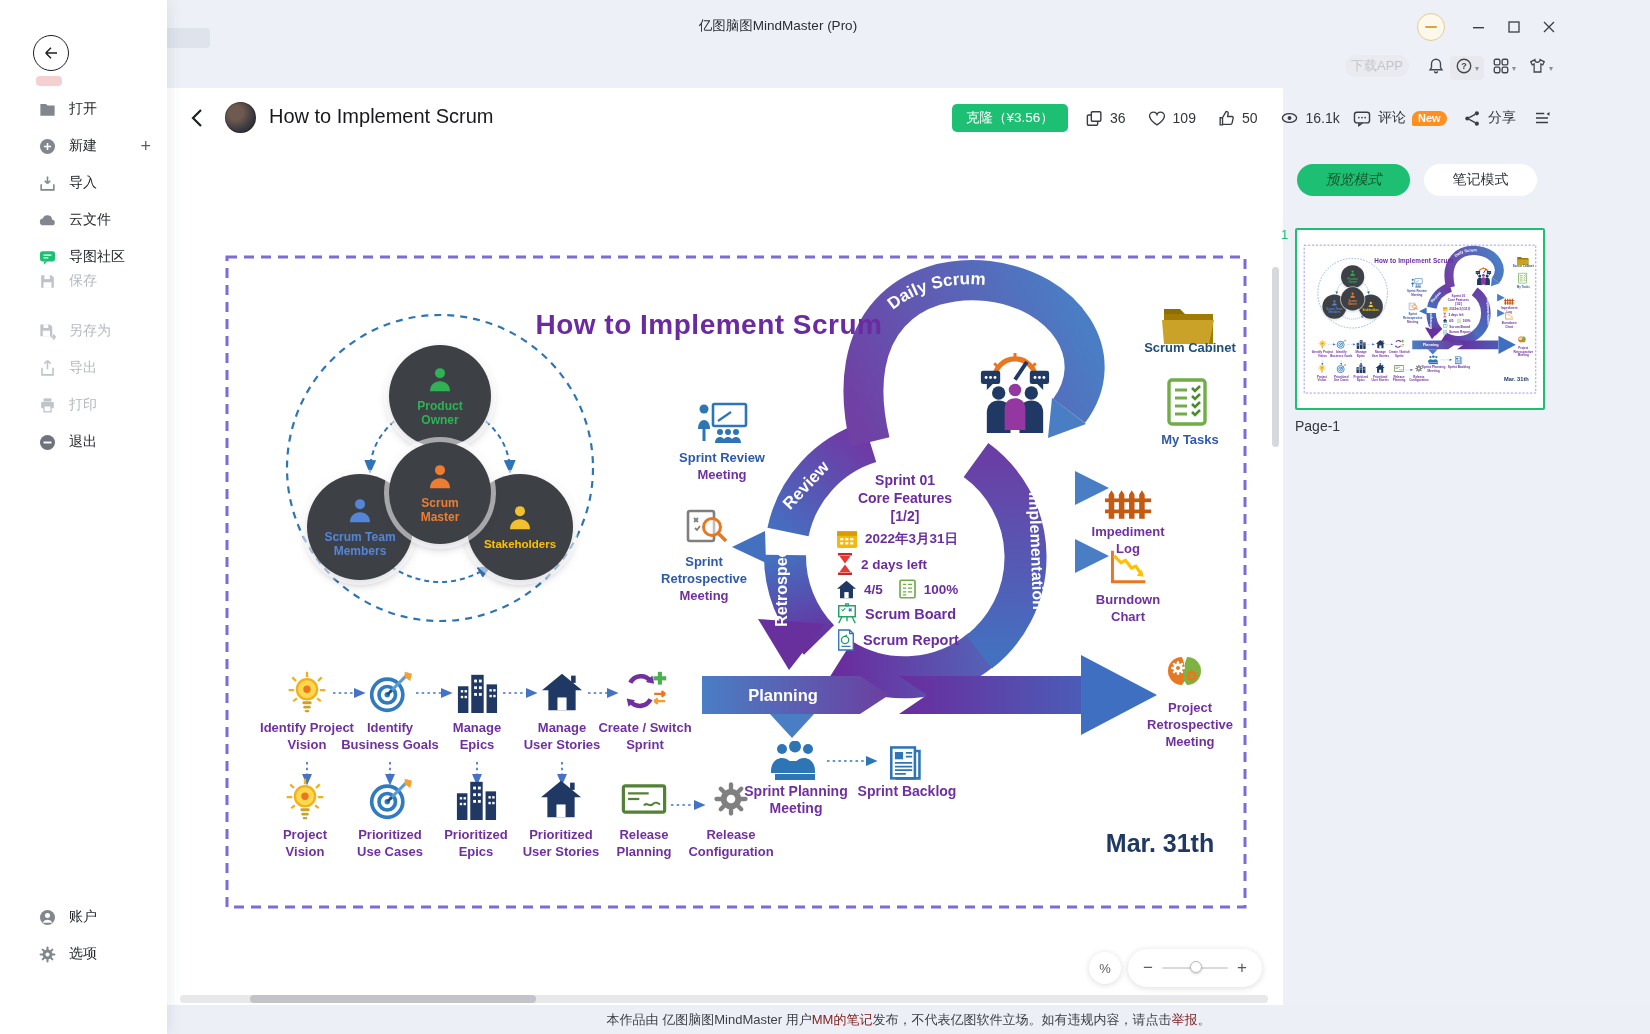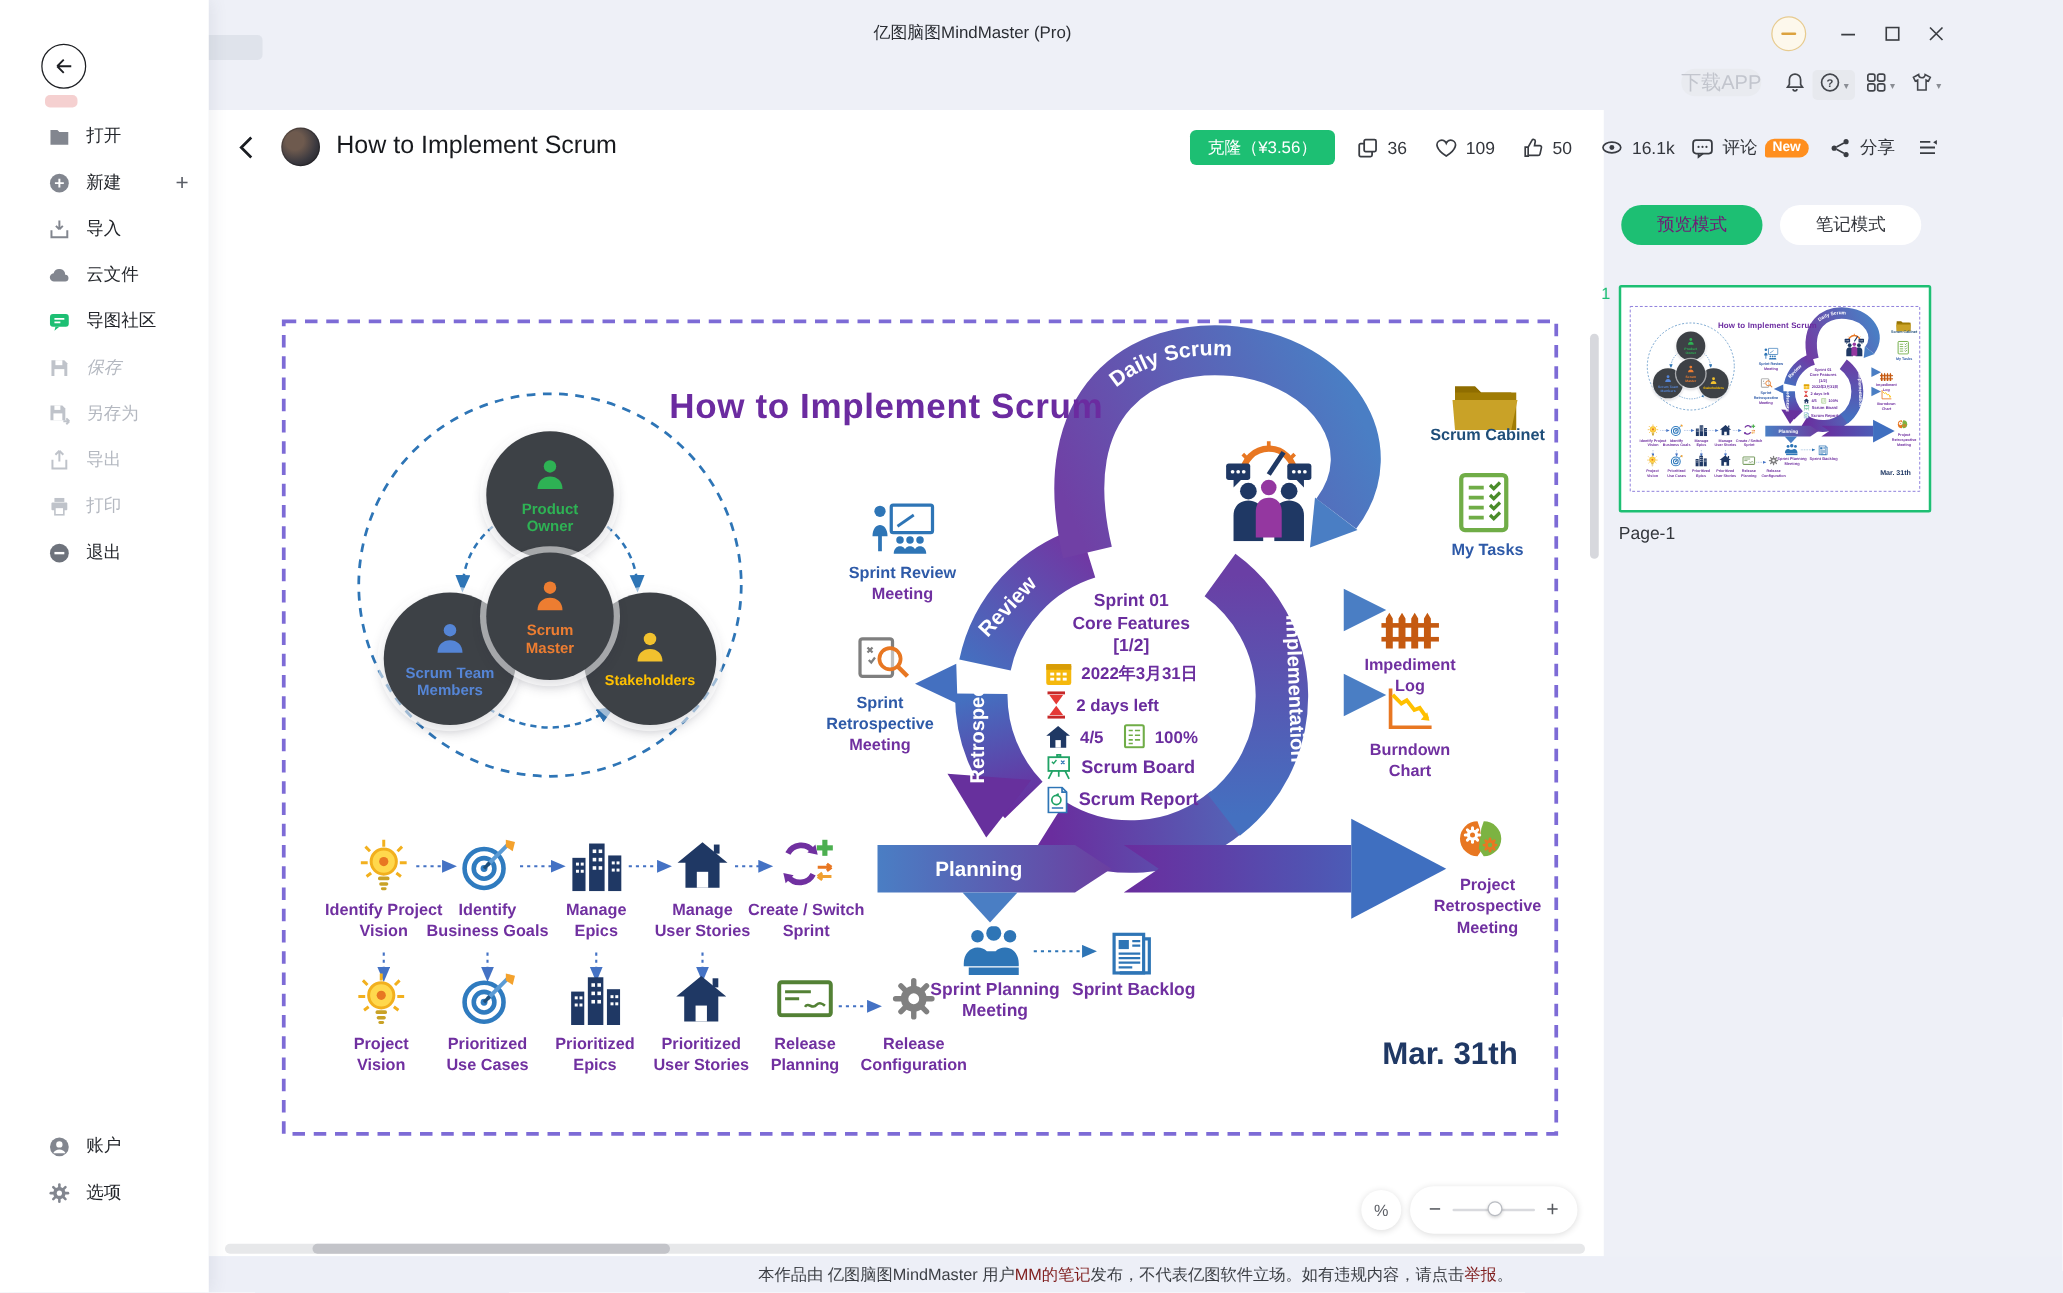--- a/index.html
+++ b/index.html
@@ -5,21 +5,21 @@
   * { margin:0; padding:0; box-sizing:border-box; }
   html,body { width:1650px; height:1034px; overflow:hidden; }
   body { position:relative; background:#eef0f7; font-family:"Liberation Sans","DejaVu Sans",sans-serif; }
 
   
   .win-title { position:absolute; top:17px; left:0; width:1556px; text-align:center; font-size:13.5px; color:#2a2d33; }
   .win-btn { position:absolute; top:14px; width:30px; height:26px; display:flex; align-items:center; justify-content:center; color:#3a3d42; cursor:default; }
   .vip-circ { position:absolute; top:13px; left:1417px; width:28px; height:28px; border-radius:50%; border:1.5px solid #e7cb90; background:#fdf8ec; display:flex; align-items:center; justify-content:center; }
   .vip-circ .dash { width:12px; height:2.5px; background:#dca23f; border-radius:2px; }
 
-  .dl-pill { position:absolute; top:55px; left:1345px; width:64px; height:22px; border-radius:11px; background:#e9ebf0; color:#c2c5cd; font-size:16px; display:flex; align-items:center; justify-content:center; }
+  .dl-pill { position:absolute; top:55px; left:1345px; width:64px; height:22px; border-radius:11px; background:#e9ebf0; color:#c2c5cd; font-size:13px; display:flex; align-items:center; justify-content:center; }
   .top-ic { position:absolute; top:56px; height:24px; display:flex; align-items:center; gap:2px; color:#43464c; }
   .caret { font-size:8px; color:#8a8d94; }
   .help-wrap { background:#e7e9ee; border-radius:4px; padding:0 5px; height:24px; }
 
   
   #canvas { position:absolute; left:167px; top:88px; width:1116px; height:917px; background:#ffffff; }
 
   
   .hdr-back { position:absolute; left:186px; top:106px; width:24px; height:24px; cursor:pointer; }
   .hdr-avatar { position:absolute; left:225px; top:102px; width:31px; height:31px; border-radius:50%;
@@ -27,21 +27,21 @@
   .hdr-title { position:absolute; left:269px; top:105px; font-size:20px; color:#17191d; font-weight:500; }
   .clone-btn { position:absolute; left:952px; top:104px; height:28px; padding:0 14px; border-radius:5px; background:#1dbf73; color:#fff; font-size:13.5px; display:flex; align-items:center; border:none; cursor:pointer; }
   #hdr-stats { position:absolute; left:1085px; top:104px; height:28px; display:flex; align-items:center; gap:21px; }
   .stat { display:flex; align-items:center; gap:6px; font-size:14px; color:#33363c; cursor:pointer; }
   .stat svg, .cmt svg { display:block; }
   .cmt { position:absolute; top:104px; height:28px; display:flex; align-items:center; gap:6px; font-size:14px; color:#33363c; cursor:pointer; }
   .badge-new { background:#ff8f1f; color:#fff; font-size:11px; font-weight:bold; border-radius:8px 8px 8px 2px; padding:1.5px 6px; }
 
   
   .mode-pill { position:absolute; top:164px; width:113px; height:32px; border-radius:16px; font-size:14px; display:flex; align-items:center; justify-content:center; cursor:pointer; }
-  .mode-on { background:#1dbf73; color:#701a75; }
+  .mode-on { background:#1dbf73; color:#14532d;font-style:italic; }
   .mode-off { background:#ffffff; color:#33363c; }
   .page-num { position:absolute; left:1281px; top:227px; font-size:13px; color:#1dbf73; }
   #thumb-frame { position:absolute; left:1295px; top:228px; width:250px; height:182px; background:#fff; border:2px solid #1dbf73; border-radius:2px; overflow:hidden; cursor:pointer; }
   #thumb-viewport { position:absolute; left:4px; top:12px; width:1040px; height:672px; transform:scale(0.2275); transform-origin:0 0; }
   .page-label { position:absolute; left:1295px; top:418px; font-size:14px; color:#33363c; }
   .v-scroll { position:absolute; left:1272px; top:267px; width:7px; height:180px; border-radius:4px; background:#d7d8dd; cursor:pointer; }
 
   
   #sidebar { position:absolute; left:0; top:0; width:167px; height:1034px; background:#ffffff; box-shadow:2px 0 14px rgba(60,64,90,.10); z-index:50; }
   .back-circle { position:absolute; left:33px; top:35px; width:36px; height:36px; border:1.6px solid #1d1f23; border-radius:50%; display:flex; align-items:center; justify-content:center; cursor:pointer; background:#fff; }
@@ -1369,21 +1369,21 @@
       <div class="side-item" style="top: 240px;">
         <span class="ic">
           <svg width="19" height="19" viewBox="0 0 24 24">
             <rect x="2.5" y="4" width="19" height="13" rx="3" fill="#1dbf73"></rect>
             <path d="M8 17l-1 4 5-4z" fill="#1dbf73"></path>
             <path d="M7 9h10M7 12.5h6" stroke="#fff" stroke-width="1.8"></path>
           </svg>
         </span>
         <span>导图社区</span>
       </div>
-      <div class="side-item disabled" style="top: 277px; font-style: italic;">
+      <div class="side-item disabled" style="top: 264px;">
         <span class="ic">
           <svg width="19" height="19" viewBox="0 0 24 24">
             <path d="M4 4h13l3 3v13H4z" fill="currentColor"></path>
             <rect x="8" y="4" width="7" height="5" fill="#fff"></rect>
             <rect x="7" y="13" width="10" height="7" fill="#fff"></rect>
           </svg>
         </span>
         <span>保存</span>
       </div>
       <div class="side-item disabled" style="top: 314px;">

